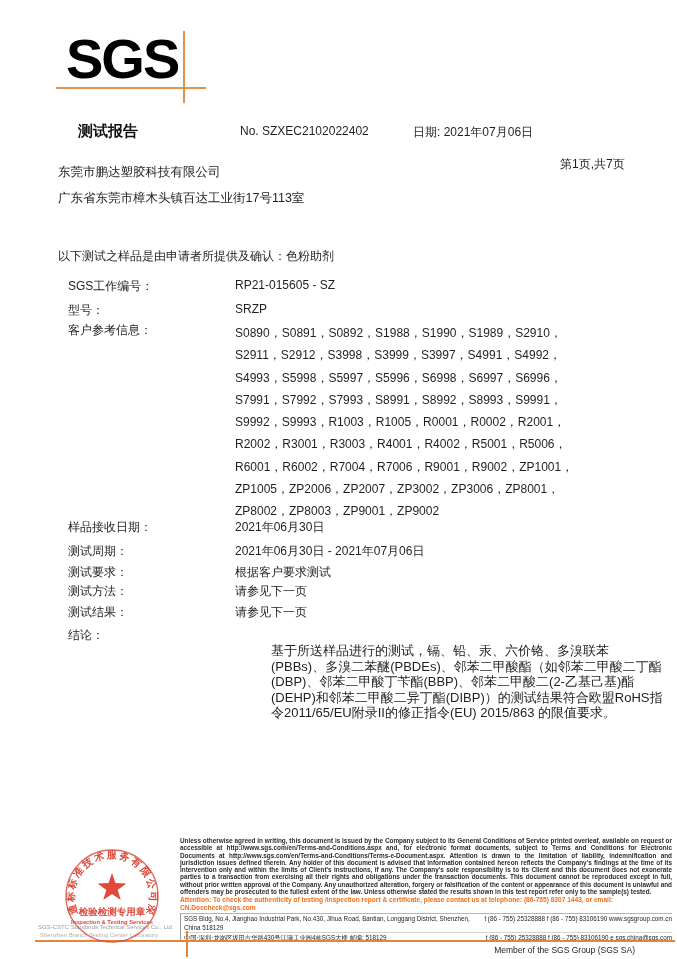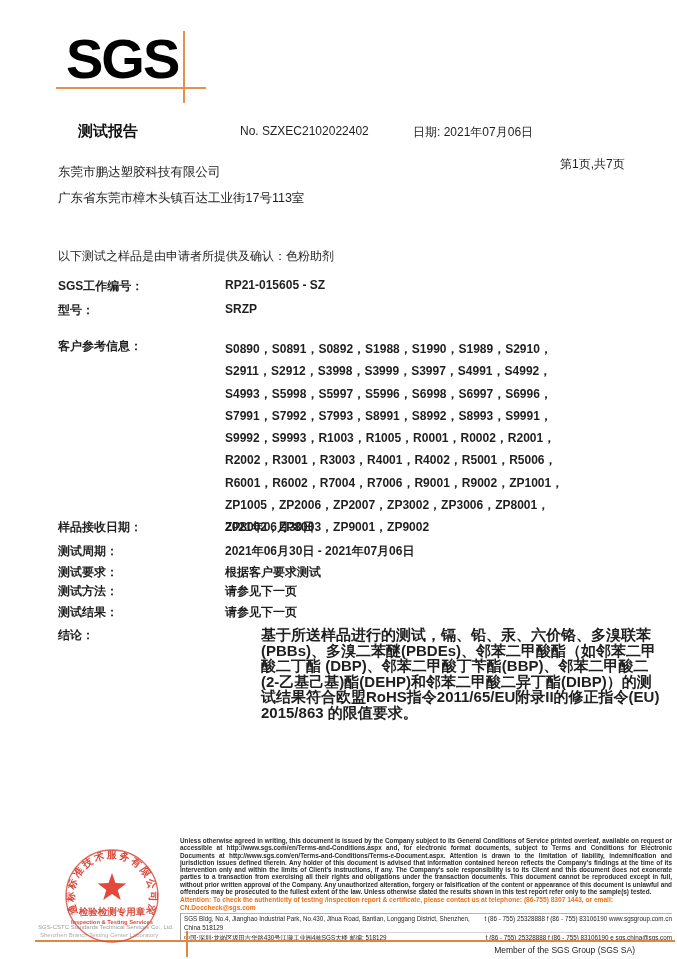--- a/index.html
+++ b/index.html
@@ -16,28 +16,28 @@
   .title   { position:absolute; left:58px;  top:0; font-size:15px; font-weight:bold; color:#111;margin-left:20px; }
   .repno   { position:absolute; left:240px; top:2px; font-size:12px;text-align:right; }
   .rdate   { position:absolute; left:413px; top:2px; font-size:12px; }
   .pginfo  { position:absolute; left:560px; top:2px; font-size:12px;margin-top:32px; }
 
   .company { position:absolute; left:58px; top:164px; font-size:12.5px; }
   .addr    { position:absolute; left:58px; top:190px; font-size:12.5px; }
 
   
   .intro { position:absolute; left:58px; top:248px; font-size:12px;font-family:Liberation Serif, serif; }
-  .row { position:absolute; left:58px; right:14px; display:flex; font-size:12px;font-weight:bold; }
+  .row { position:absolute; left:68px; right:14px; display:flex; font-size:12px; }
   .row .lab { width:167px; flex:none; }
   .row .val { flex:1; white-space:pre-line; }
   .r0 { top:278px; } .r1 { top:302px; }
-  .r2 { top:322px;margin-top:16px; } .r2 .val { line-height:22.3px; }
+  .r2 { top:322px; } .r2 .val { line-height:22.3px; }
   .r3 { top:519px; } .r4 { top:543px; } .r5 { top:564px; }
   .r6 { top:583px; } .r7 { top:604px; }
-  .r8 { top:627px;gap:36px; } .r8 .val { font-size:15px; line-height:15.6px; white-space:normal; }
+  .r8 { top:627px;gap:36px; } .r8 .val { font-size:13px; line-height:15.6px; white-space:normal;margin-top:16px; }
 
   
   .footer { position:absolute; left:180px; top:837px; width:492px; }
   .disclaimer { font-size:6.4px; line-height:7.3px; text-align:justify; color:#2d2d2d; font-weight:bold; letter-spacing:0; }
   .attention { margin-top:1px; font-size:6.6px; line-height:7.4px; color:#ee7017; font-weight:bold; }
   .addr-block { margin-top:2px; border-top:1px solid #b5b5b5; border-left:1px solid #9a9a9a; padding-left:3px; }
   .addr-row { display:flex; justify-content:space-between; font-size:6.3px; line-height:9px; color:#1d1d1d; }
   .addr-row:first-child { border-bottom:1px solid #d5d5d5; }
   .addr-row .a2 { white-space:nowrap; padding-left:6px; }
 

